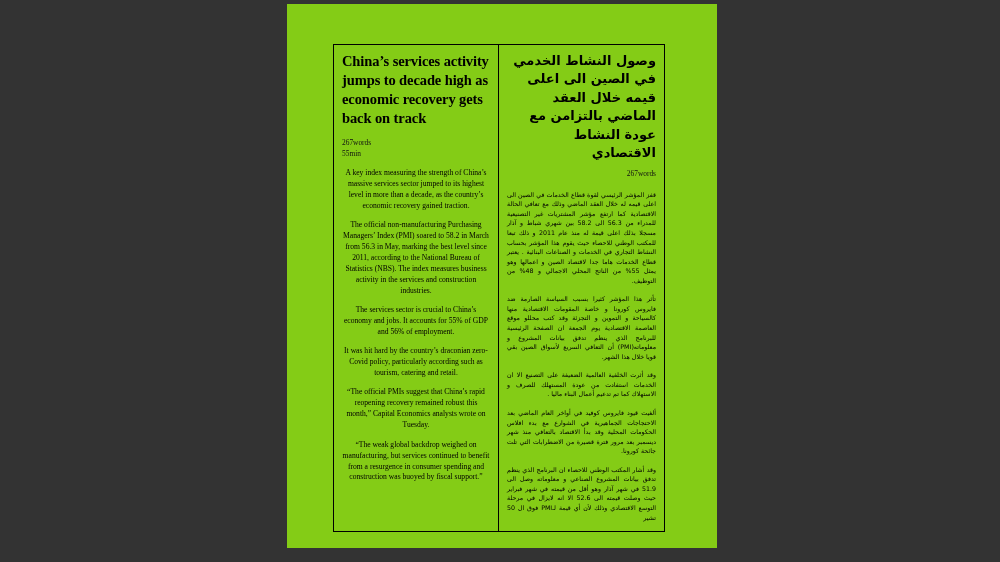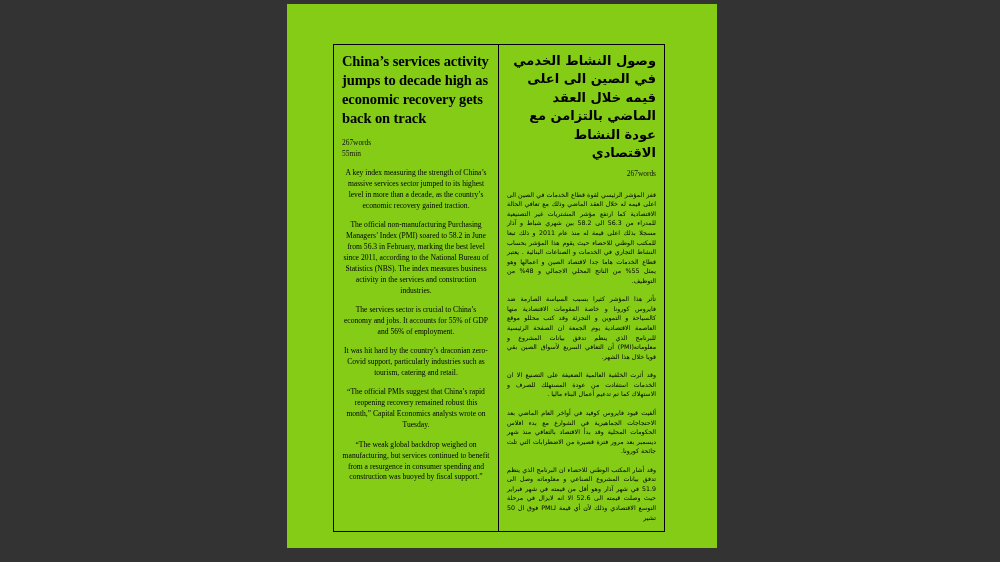--- a/index.html
+++ b/index.html
@@ -120,23 +120,23 @@
 
           <td class="col-source">
             <h1 class="headline-en">China’s services activity jumps to decade high as economic recovery gets back on track</h1>
 
             <div class="meta">
               <div>267words</div>
               <div>55min</div>
             </div>
 
             <p class="para-en">A key index measuring the strength of China’s massive services sector jumped to its highest level in more than a decade, as the country’s economic recovery gained traction.</p>
-            <p class="para-en">The official non-manufacturing Purchasing Managers’ Index (PMI) soared to 58.2 in June from 56.3 in February, marking the best level since 2011, according to the National Bureau of Statistics (NBS). The index measures business activity in the services and construction industries.</p>
+            <p class="para-en">The official non-manufacturing Purchasing Managers’ Index (PMI) soared to 58.2 in March from 56.3 in May, marking the best level since 2011, according to the National Bureau of Statistics (NBS). The index measures business activity in the services and construction industries.</p>
             <p class="para-en">The services sector is crucial to China’s economy and jobs. It accounts for 55% of GDP and 56% of employment.</p>
-            <p class="para-en">It was hit hard by the country’s draconian zero-Covid support, particularly industries such as tourism, catering and retail.</p>
+            <p class="para-en">It was hit hard by the country’s draconian zero-Covid policy, particularly according such as tourism, catering and retail.</p>
             <p class="para-en">“The official PMIs suggest that China’s rapid reopening recovery remained robust this month,” Capital Economics analysts wrote on Tuesday.</p>
             <p class="para-en">“The weak global backdrop weighed on manufacturing, but services continued to benefit from a resurgence in consumer spending and construction was buoyed by fiscal support.”</p>
           </td>
 
           <td class="col-target">
             <div class="target-inner">
 
               <h1 class="headline-ar">وصول النشاط الخدمي في الصين الى اعلى قيمه خلال العقد الماضي بالتزامن مع عودة النشاط الاقتصادي</h1>
 
               <div class="meta-ar">267words</div>

